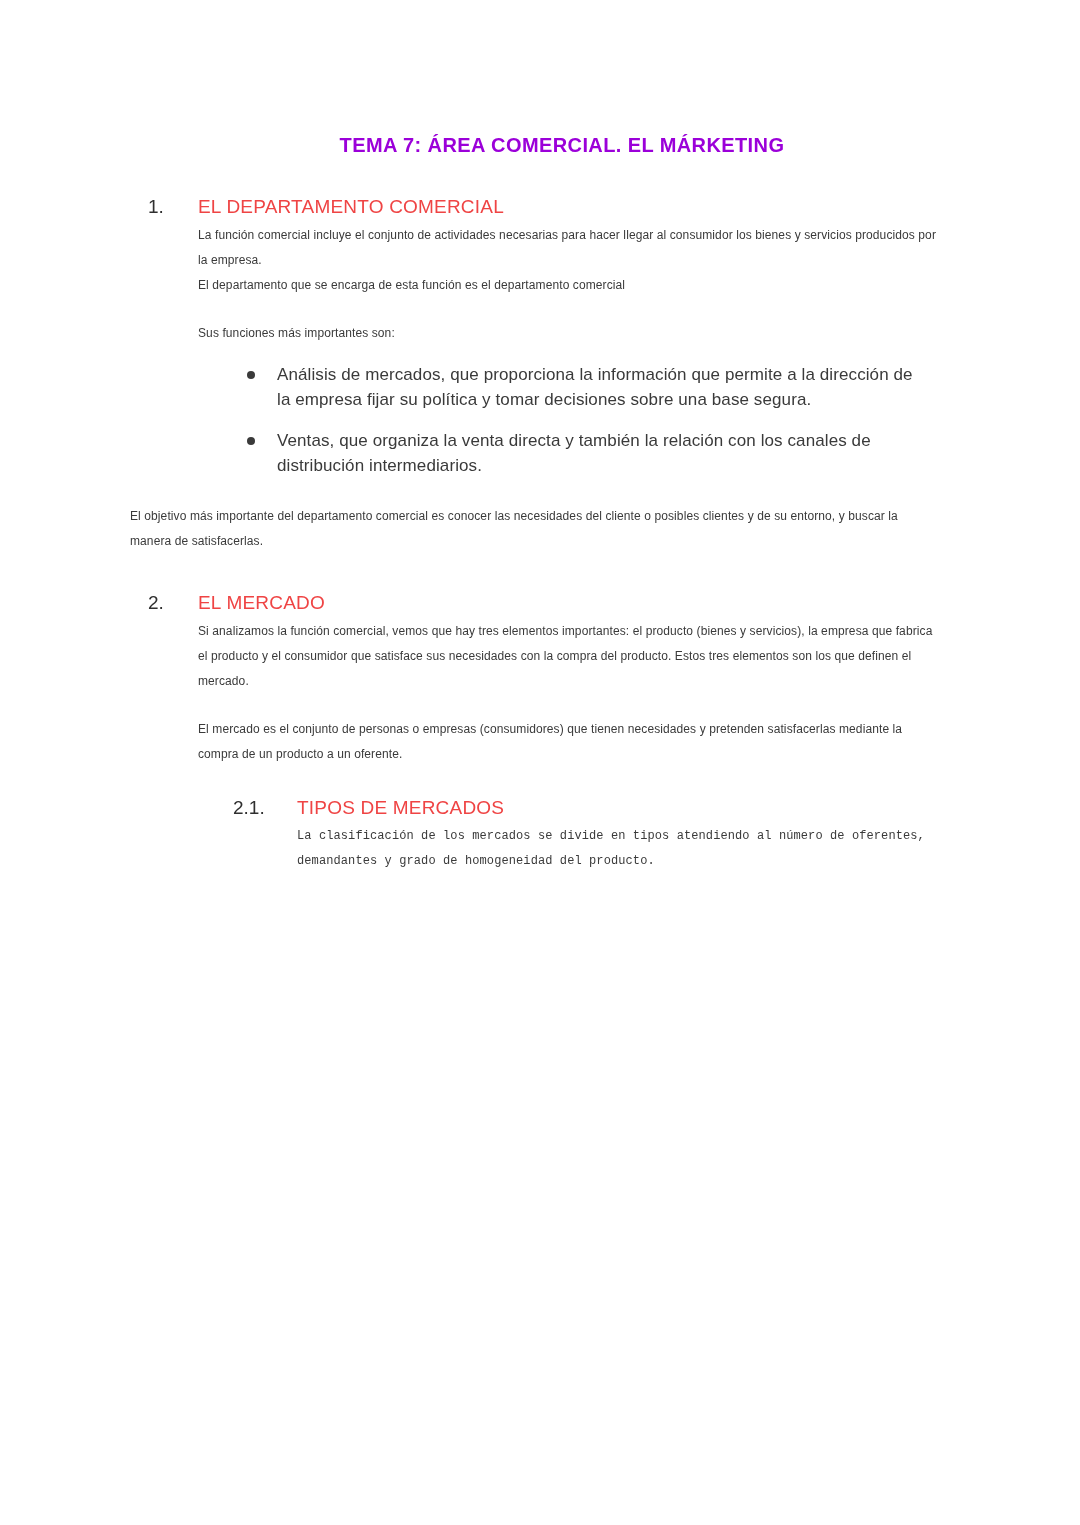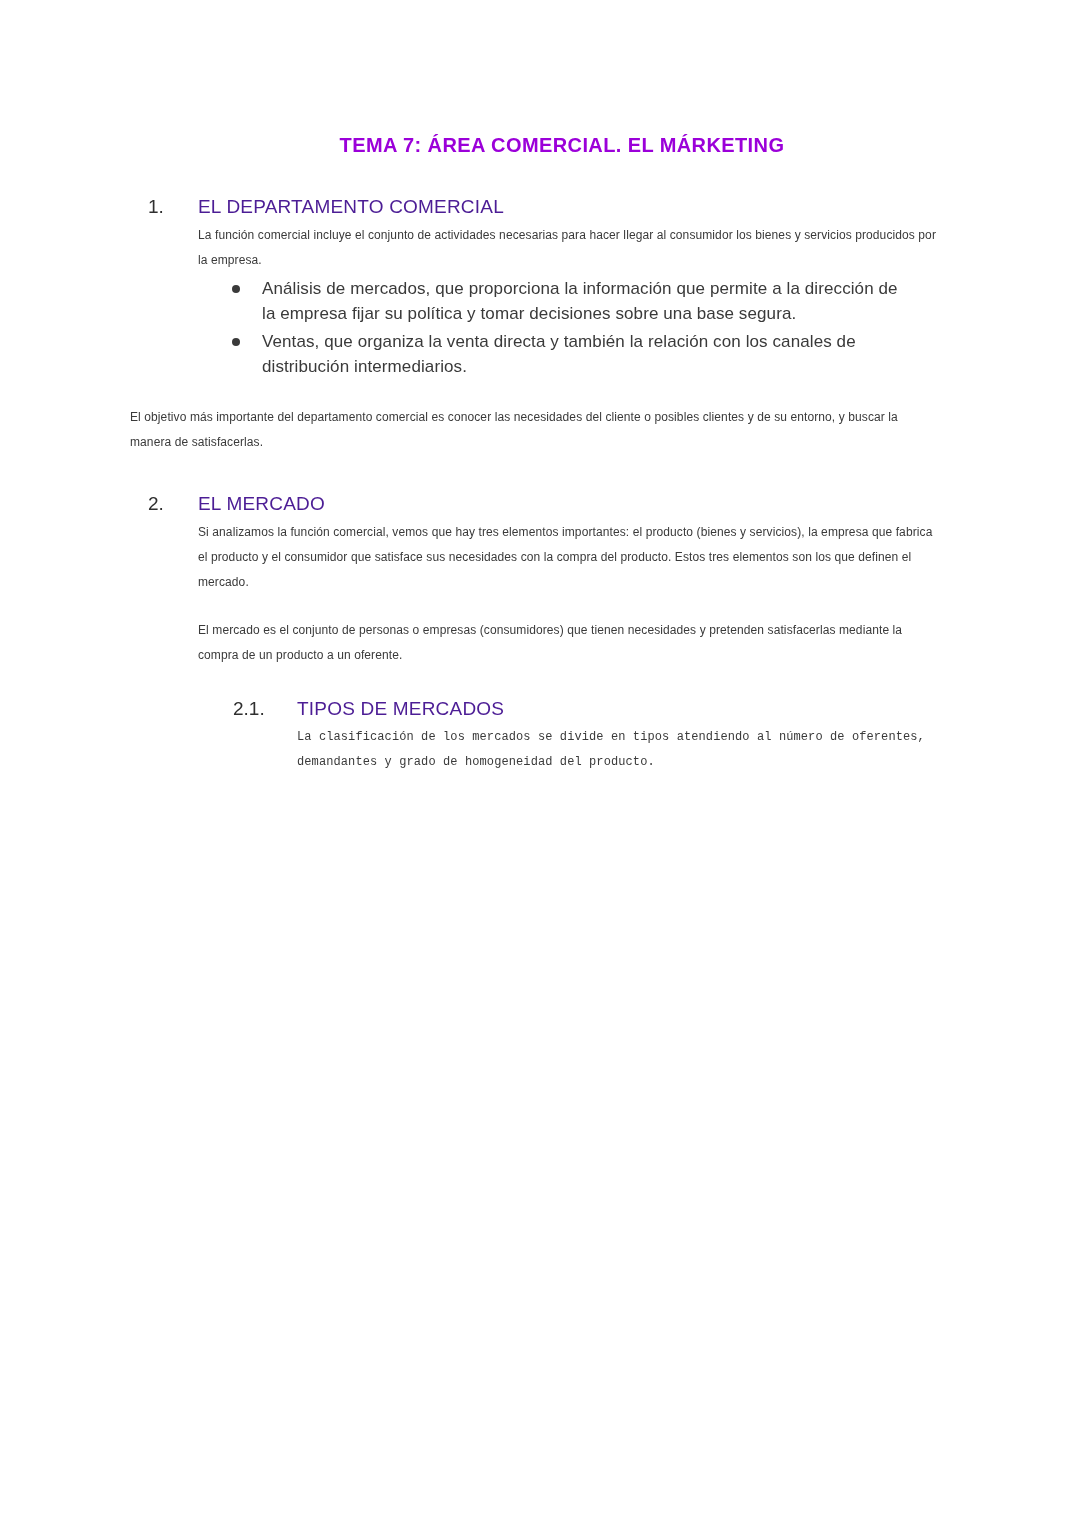--- a/index.html
+++ b/index.html
@@ -42,21 +42,21 @@
     margin-left: 18px;
     width: 50px;
     flex: 0 0 50px;
     font-size: 19px;
     color: #2f2f2f;
   }
   .sec-heading {
     margin: 0;
     font-size: 19px;
     font-weight: normal;
-    color: #4c1d95;
+    color: #ef4444;
     letter-spacing: 0.2px;
   }
   .sec-body {
     margin-left: 68px;
     max-width: 742px;
     margin-top: 5px;
   }
   .sec-body p, .objective, .sub-body p {
     margin: 0;
     font-size: 12px;
@@ -66,22 +66,23 @@
   .gap-above {
     margin-top: 23px !important;
   }
   ul.bullets {
     list-style: none;
     margin: 2px 0 0 0;
     padding: 0;
   }
   ul.bullets li {
     display: flex;
-    margin-top: 3px;
+    margin-top: 16px;
     padding-left: 34px;
+    justify-content: center;
   }
   .bullet-dot {
     flex: 0 0 8px;
     width: 8px;
     height: 8px;
     border-radius: 50%;
     background: currentColor;
     margin-top: 9px;
     margin-right: 22px;
   }
@@ -118,20 +119,22 @@
 
   <h1 class="doc-title" style="color: rgb(155, 0, 217);">TEMA 7: ÁREA COMERCIAL. EL MÁRKETING</h1>
 
   <div class="section">
     <div class="heading-row">
       <span class="sec-num">1.</span>
       <h2 class="sec-heading">EL DEPARTAMENTO COMERCIAL</h2>
     </div>
     <div class="sec-body">
       <p>La función comercial incluye el conjunto de actividades necesarias para hacer  llegar al consumidor los bienes y servicios producidos por la empresa.</p>
+      <p>El departamento que se encarga de esta función es el departamento comercial</p>
+      <p class="gap-above">Sus funciones más importantes son:</p>
       <ul class="bullets">
         <li>
           <span class="bullet-dot"></span>
           <span class="bullet-text">Análisis de mercados, que proporciona la información que permite a la dirección de la empresa fijar su política y tomar decisiones sobre una base segura.</span>
         </li>
         <li>
           <span class="bullet-dot"></span>
           <span class="bullet-text">Ventas, que organiza la venta directa y también la relación con los canales de distribución intermediarios.</span>
         </li>
       </ul>

